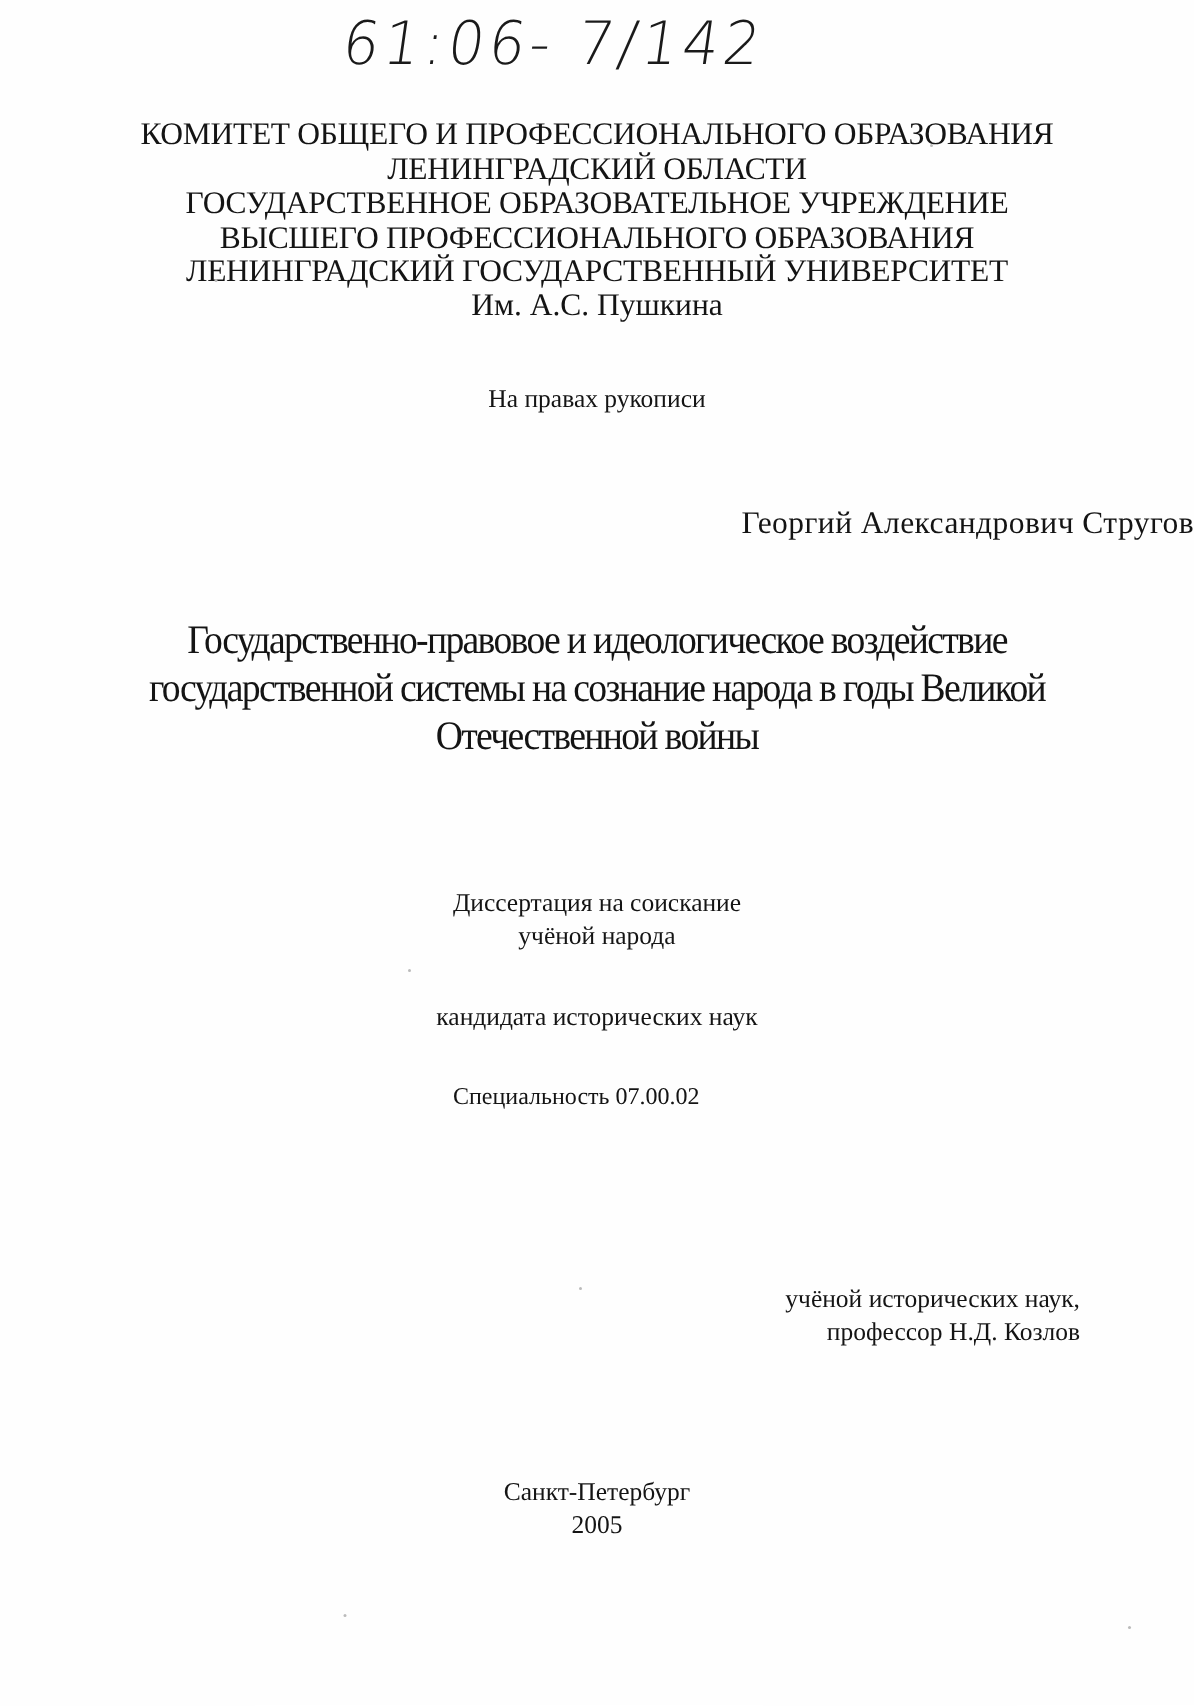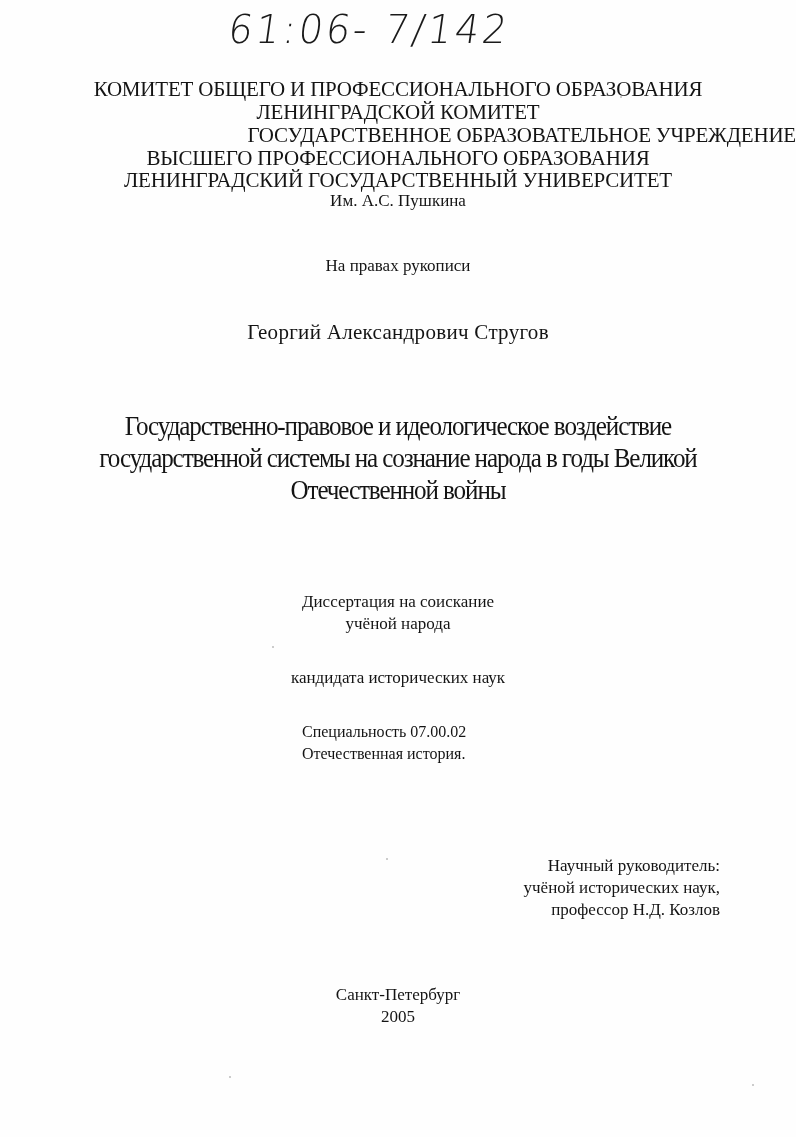--- a/index.html
+++ b/index.html
@@ -4,67 +4,65 @@
   <style>
     html, body { margin: 0; padding: 0; background: #ffffff; }
     body { width: 796px; height: 1137px; position: relative; overflow: hidden;
            font-family: "Liberation Serif", "DejaVu Serif", serif; color: #141414; }
     .page { position: absolute; left: 0; top: 0; width: 796px; height: 1137px; background: #fefefe; }
     .line { position: absolute; left: 0; width: 796px; text-align: center; white-space: nowrap; }
     .handwritten { position: absolute; left: 232px; top: 6px; font-family: "DejaVu Sans", sans-serif;
                    font-size: 38px; font-weight: 300; letter-spacing: 3px; color: #1a1a1a;
                    transform: skewX(-8deg) scaleY(1.05); transform-origin: left top; }
     .org { font-size: 21px; line-height: 23px; letter-spacing: -0.2px; }
-    .org-name { font-size: 17px; }
+    .org-name { font-size: 21px; }
     .small { font-size: 17px; }
     .author { font-size: 21px; letter-spacing: 0.3px; }
     .title { font-size: 27px; line-height: 32px; letter-spacing: -1.2px; transform: scaleX(0.93); }
     .right-block { position: absolute; right: 76px; text-align: right; font-size: 17px; line-height: 22px; white-space: nowrap; }
     .left-block { position: absolute; left: 302px; text-align: left; font-size: 16px; line-height: 22px; white-space: nowrap; }
     .speck { position: absolute; width: 2px; height: 2px; background: #bbb; border-radius: 1px; }
   </style>
 </head>
 <body>
 
 <div class="page">
 
   <div class="handwritten">61:06- 7/142</div>
 
   <div>
     <div class="line org" style="top:78px;">КОМИТЕТ ОБЩЕГО И ПРОФЕССИОНАЛЬНОГО ОБРАЗОВАНИЯ</div>
-    <div class="line org" style="top:101px;">ЛЕНИНГРАДСКОЙ КОМИТЕТ</div>
-    <div class="line org" style="top:124px;text-align:right;">ГОСУДАРСТВЕННОЕ ОБРАЗОВАТЕЛЬНОЕ УЧРЕЖДЕНИЕ</div>
+    <div class="line org" style="top:101px;">ЛЕНИНГРАДСКИЙ ОБЛАСТИ</div>
+    <div class="line org" style="top:124px;">ГОСУДАРСТВЕННОЕ ОБРАЗОВАТЕЛЬНОЕ УЧРЕЖДЕНИЕ</div>
     <div class="line org" style="top:147px;text-align:center;">ВЫСШЕГО ПРОФЕССИОНАЛЬНОГО ОБРАЗОВАНИЯ</div>
     <div class="line org" style="top:169px;">ЛЕНИНГРАДСКИЙ ГОСУДАРСТВЕННЫЙ УНИВЕРСИТЕТ</div>
     <div class="line org-name" style="top:191px;">Им. А.С. Пушкина</div>
   </div>
 
   <div class="line small" style="top:256px;">На правах рукописи</div>
 
-  <div class="line author" style="top:320px;">Георгий Александрович Стругов</div>
+  <div class="line author" style="top:336px;text-align:right;">Георгий Александрович Стругов</div>
 
   <div>
     <div class="line title" style="top:410px;">Государственно-правовое и идеологическое воздействие</div>
     <div class="line title" style="top:442px;">государственной системы на сознание народа в годы Великой</div>
     <div class="line title" style="top:474px;">Отечественной войны</div>
   </div>
 
   <div>
     <div class="line small" style="top:592px;">Диссертация на соискание</div>
     <div class="line small" style="top:614px;">учёной народа</div>
     <div class="line small" style="top:636px;margin-top:32px;">кандидата исторических наук</div>
   </div>
 
   <div class="left-block" style="top:721px;">
     <div>Специальность 07.00.02</div>
-    <div>Отечественная история.</div>
   </div>
 
   <div class="right-block" style="top:855px;">
-    <div>Научный руководитель:</div>
     <div>учёной исторических наук,</div>
     <div>профессор Н.Д. Козлов</div>
   </div>
 
   <div>
     <div class="line small" style="top:985px;">Санкт-Петербург</div>
     <div class="line small" style="top:1007px;">2005</div>
   </div>
 
   <span class="speck" style="left:620px;top:96px;"></span>

